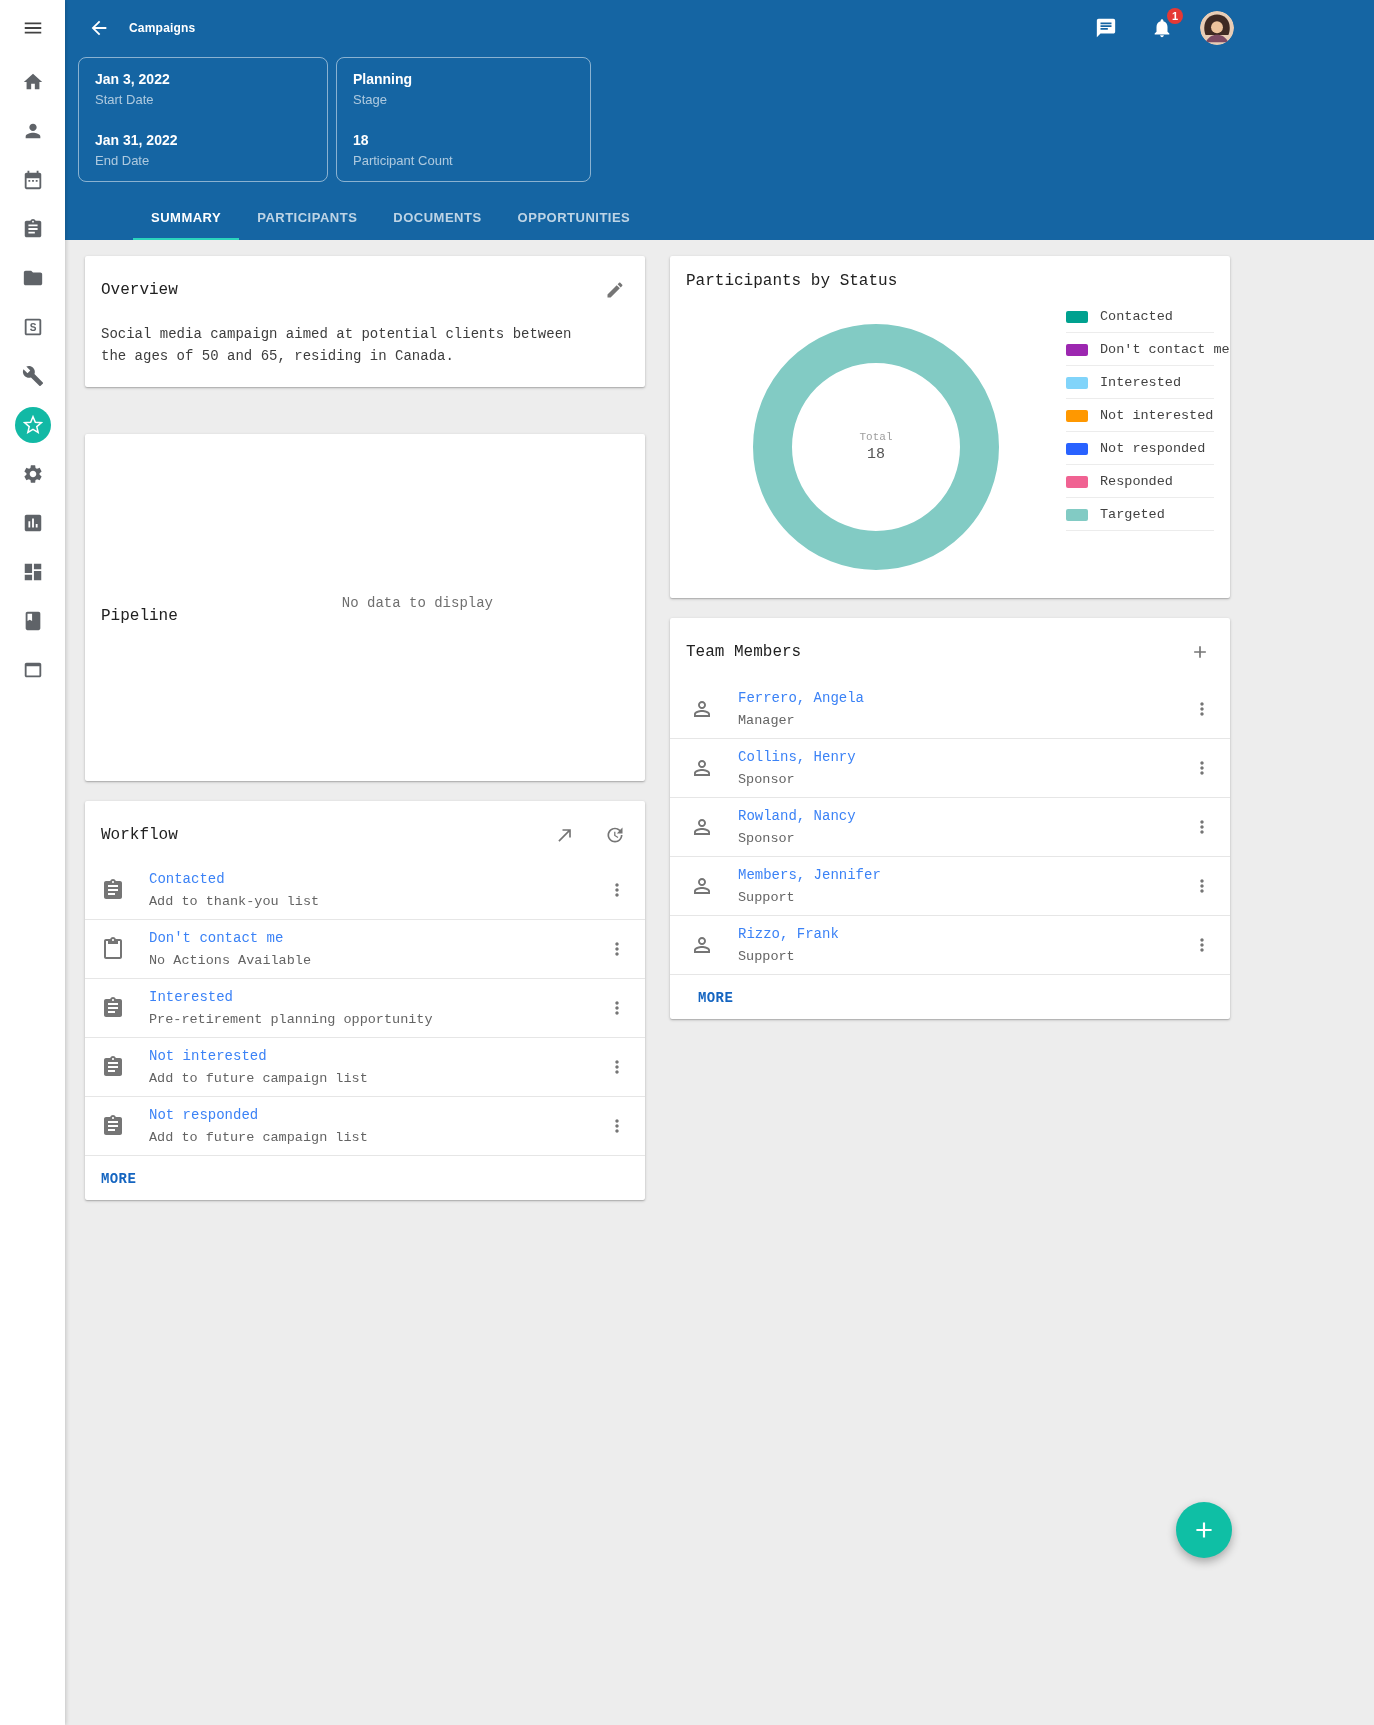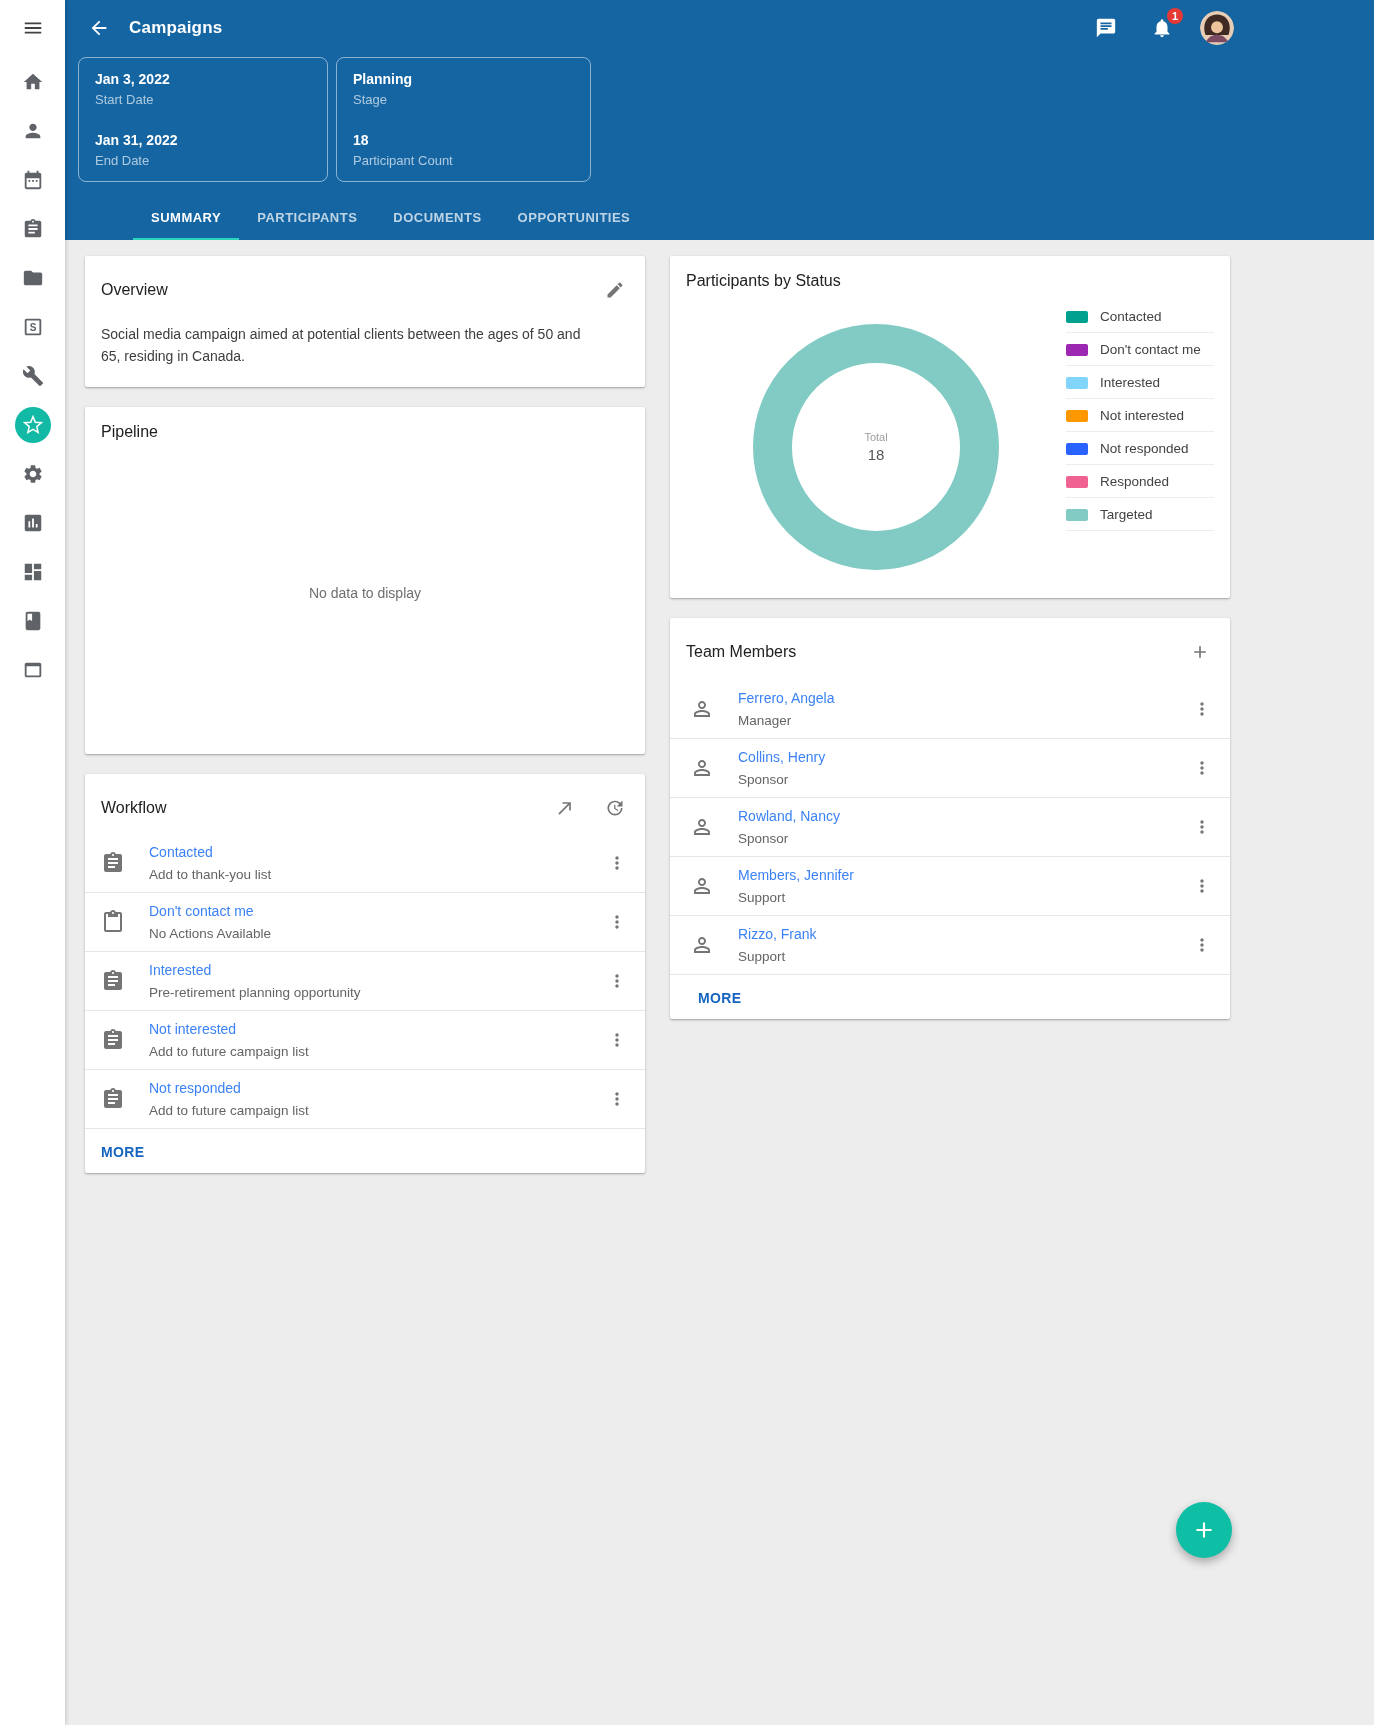--- a/index.html
+++ b/index.html
@@ -16,21 +16,21 @@
   .side-btn.menu { margin-bottom:10px; color:#424242; }
   .active-circle { width:36px; height:36px; border-radius:50%; background:#12b9a5; display:flex; align-items:center; justify-content:center; color:#fff; }
   .active-circle svg { width:20px; height:20px; fill:currentColor; }
 
   
   .main { flex:1; display:flex; flex-direction:column; position:relative; }
 
   .topbar { flex:0 0 56px; height:56px; background:#1565a3; display:flex; align-items:center; padding:0 16px 0 14px; color:#fff; }
   .back-btn { width:40px; height:40px; display:flex; align-items:center; justify-content:center; color:#fff; margin-right:10px; }
   .back-btn svg { width:22px; height:22px; fill:currentColor; }
-  .page-title { font-size:17px; font-weight:700; letter-spacing:.2px; }
+  .page-title { font-size:12px; font-weight:700; letter-spacing:.2px; }
   .topbar-right { margin-left:auto; display:flex; align-items:center; gap:20px; margin-right:124px; }
   .top-icon-btn { width:36px; height:36px; display:flex; align-items:center; justify-content:center; color:#fff; position:relative; }
   .top-icon-btn svg { width:22px; height:22px; fill:currentColor; }
   .badge { position:absolute; top:-2px; right:-3px; background:#e53935; color:#fff; font-size:11px; font-weight:700; min-width:16px; height:16px; border-radius:8px; display:flex; align-items:center; justify-content:center; padding:0 4px; }
   .avatar-btn { width:34px; height:34px; }
   .avatar { display:block; width:34px; height:34px; border-radius:50%; overflow:hidden; }
   .avatar svg { width:34px; height:34px; display:block; }
 
   
   .hero { background:#1565a3; padding:1px 0 0 13px; }
@@ -44,35 +44,35 @@
   .info-label { font-size:13px; color:rgba(255,255,255,.65); }
   .kebab-btn { width:40px; height:40px; display:flex; align-items:center; justify-content:center; color:#757575; }
   .kebab-btn.light { color:#fff; }
   .kebab-btn svg { width:20px; height:20px; fill:currentColor; }
 
   .tabs { display:flex; margin:14px 0 0 55px; }
   .tab { height:44px; padding:0 18px; display:flex; align-items:center; font-size:13px; font-weight:700; letter-spacing:.5px; color:rgba(255,255,255,.72); border-bottom:2px solid transparent; }
   .tab.active { color:#fff; border-bottom-color:#2bd4bd; }
 
   
-  .content { flex:1; display:flex; gap:25px; padding:16px 0 0 20px; align-items:flex-start; background:#ededed; }
+  .content { flex:1; display:flex; gap:25px; padding:16px 0 0 20px; align-items:flex-start; background:#ededed;font-family:Liberation Mono, monospace; }
   .col { width:560px; display:flex; flex-direction:column; }
   .col-left { gap:20px; }
   .col-right { gap:20px; }
   .card { background:#fff; border-radius:2px; box-shadow:0 1px 1px rgba(0,0,0,.12), 0 1px 3px rgba(0,0,0,.22); }
 
   .card-head { display:flex; align-items:center; justify-content:space-between; padding:16px 12px 0 16px; }
   .card-title { font-size:16px; color:#212121; font-weight:400; }
   .head-icon-btn { width:36px; height:36px; display:flex; align-items:center; justify-content:center; color:#757575; }
   .head-icon-btn svg { width:20px; height:20px; fill:currentColor; }
   .head-icons { display:flex; gap:14px; }
 
   .overview-body { padding:16px 16px 20px; font-size:14px; color:#3d3d3d; line-height:1.55; max-width:530px; }
 
-  .pipeline-card { height:347px; display:flex; flex-direction:column; }
+  .pipeline-card { height:347px; display:flex; flex-direction:row;margin-top:27px; }
   .pipeline-empty { flex:1; display:flex; align-items:center; justify-content:center; font-size:14px; color:#6f6f6f; padding-bottom:10px; }
 
   .wf-list { margin-top:8px; }
   .list-item { display:flex; align-items:center; padding:9px 8px 9px 16px; border-bottom:1px solid #e6e6e6; }
   .item-icon { width:24px; height:24px; flex:0 0 24px; color:#757575; }
   .item-icon svg { width:24px; height:24px; fill:currentColor; }
   .item-text { margin-left:24px; flex:1; }
   .item-title { font-size:14px; color:#3b82f6; margin-bottom:7px; }
   .item-sub { font-size:13.5px; color:#646464; }
   .more-row { padding:14px 16px 12px 16px; }

